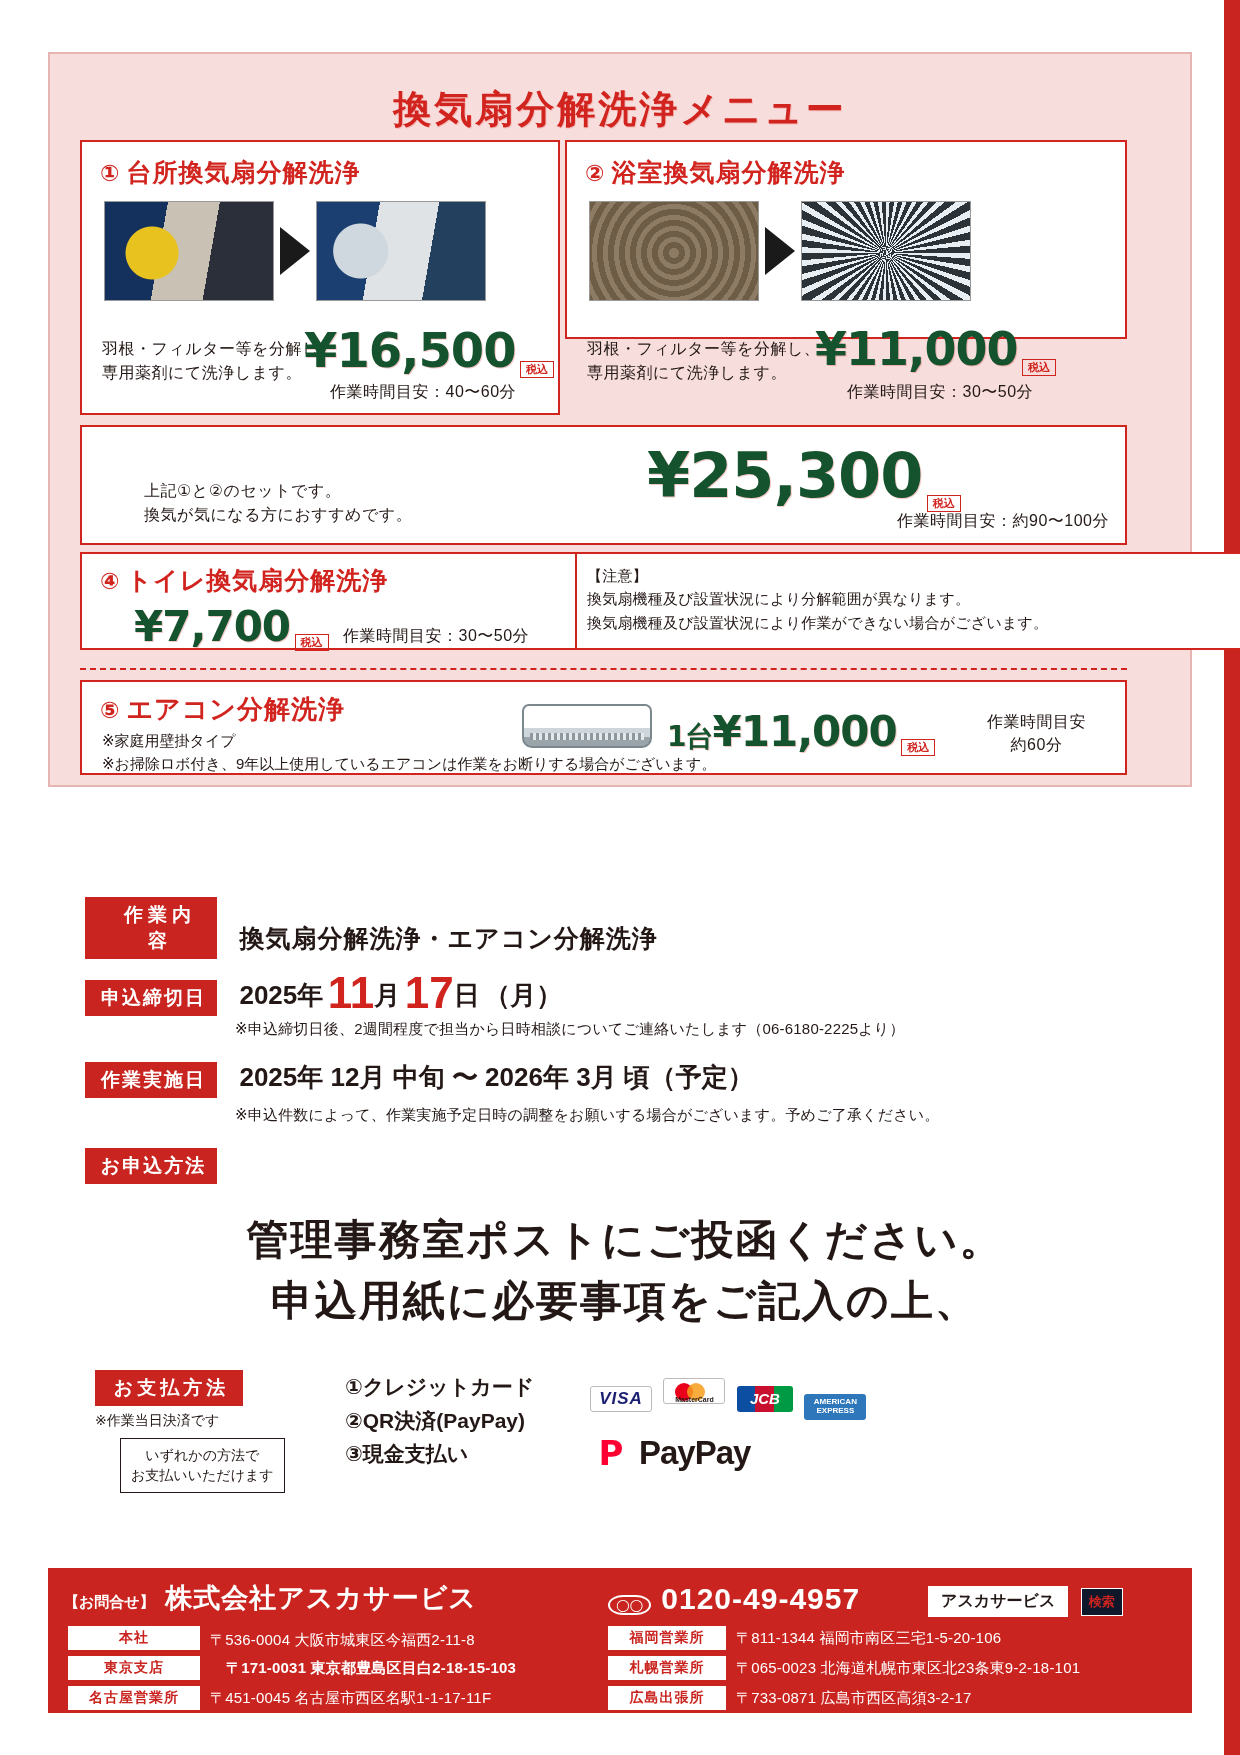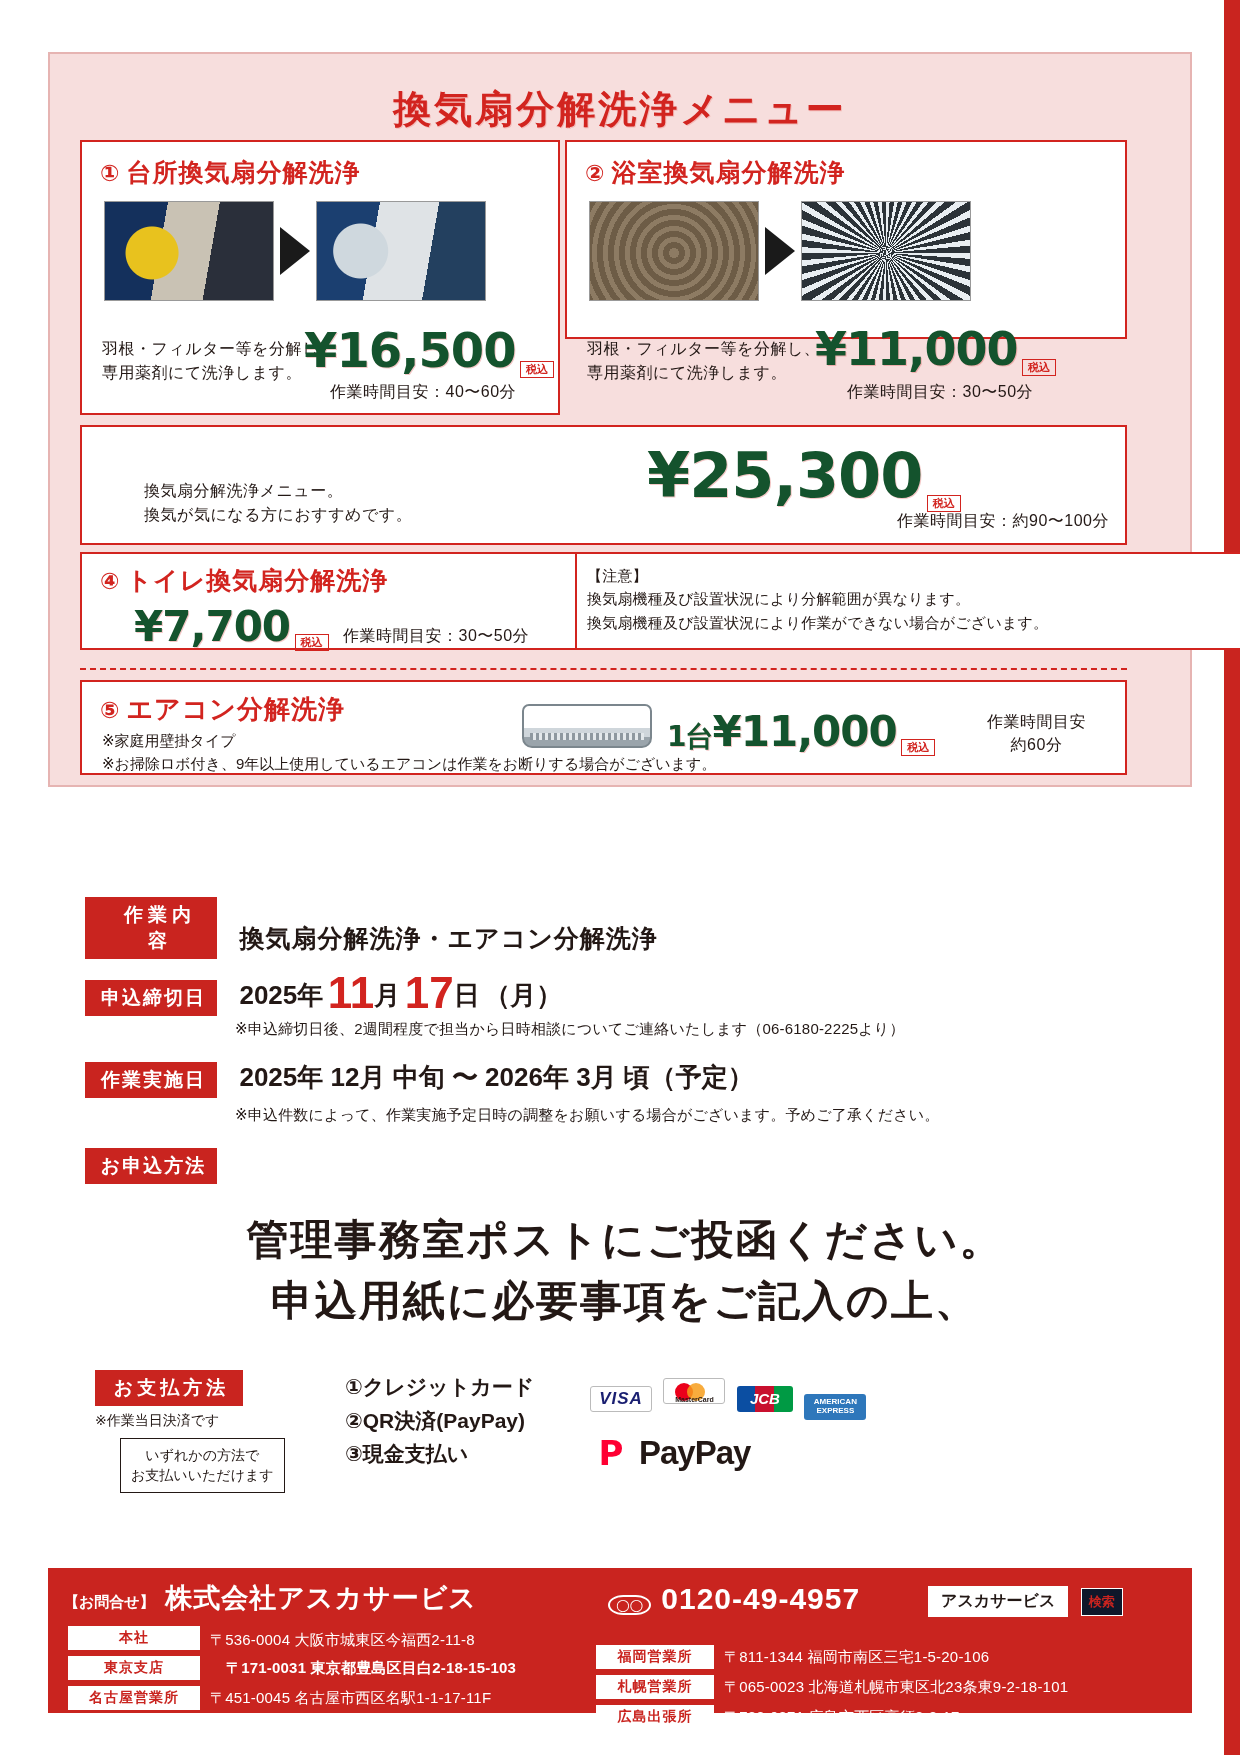--- a/index.html
+++ b/index.html
@@ -251,21 +251,21 @@
     </div>
     <div style="position:absolute;left:248px;top:180px;">
       <span class="price" style="font-size:46px;">¥11,000</span>
       <span class="tax">税込</span>
     </div>
     <div class="time" style="position:absolute;left:280px;top:240px;">作業時間目安：30〜50分</div>
   </div>
 
   <div class="box" style="left:80px;top:425px;width:1047px;height:120px;">
     <div class="desc" style="position:absolute;left:62px;top:52px;">
-      <div>換気扇分解洗浄メニュー。</div>
+      <div>上記①と②のセットです。</div>
       <div>換気が気になる方におすすめです。</div>
     </div>
     <div style="position:absolute;left:565px;top:12px;">
       <span class="price" style="font-size:62px;">¥25,300</span>
       <span class="tax">税込</span>
     </div>
     <div class="time" style="position:absolute;right:16px;top:84px;">作業時間目安：約90〜100分</div>
   </div>
 
   <div class="box" style="left:80px;top:552px;width:1188px;height:98px;">
@@ -393,21 +393,21 @@
       <div style="display:flex;align-items:center;margin-bottom:6px;">
         <span class="f-label" style="width:118px;">東京支店</span>
         <span class="f-addr" style="margin-left:26px;font-weight:bold;">〒171-0031 東京都豊島区目白2-18-15-103</span>
       </div>
       <div style="display:flex;align-items:center;">
         <span class="f-label" style="width:118px;">名古屋営業所</span>
         <span class="f-addr" style="margin-left:10px;">〒451-0045 名古屋市西区名駅1-1-17-11F</span>
       </div>
     </div>
 
-    <div style="position:absolute;left:548px;top:58px;width:570px;margin-top:19px;">
+    <div style="position:absolute;left:560px;top:58px;width:570px;">
       <div style="display:flex;align-items:center;margin-bottom:6px;">
         <span class="f-label" style="width:104px;">福岡営業所</span>
         <span class="f-addr" style="margin-left:10px;">〒811-1344 福岡市南区三宅1-5-20-106</span>
       </div>
       <div style="display:flex;align-items:center;margin-bottom:6px;">
         <span class="f-label" style="width:104px;">札幌営業所</span>
         <span class="f-addr" style="margin-left:10px;">〒065-0023 北海道札幌市東区北23条東9-2-18-101</span>
       </div>
       <div style="display:flex;align-items:center;">
         <span class="f-label" style="width:104px;">広島出張所</span>

